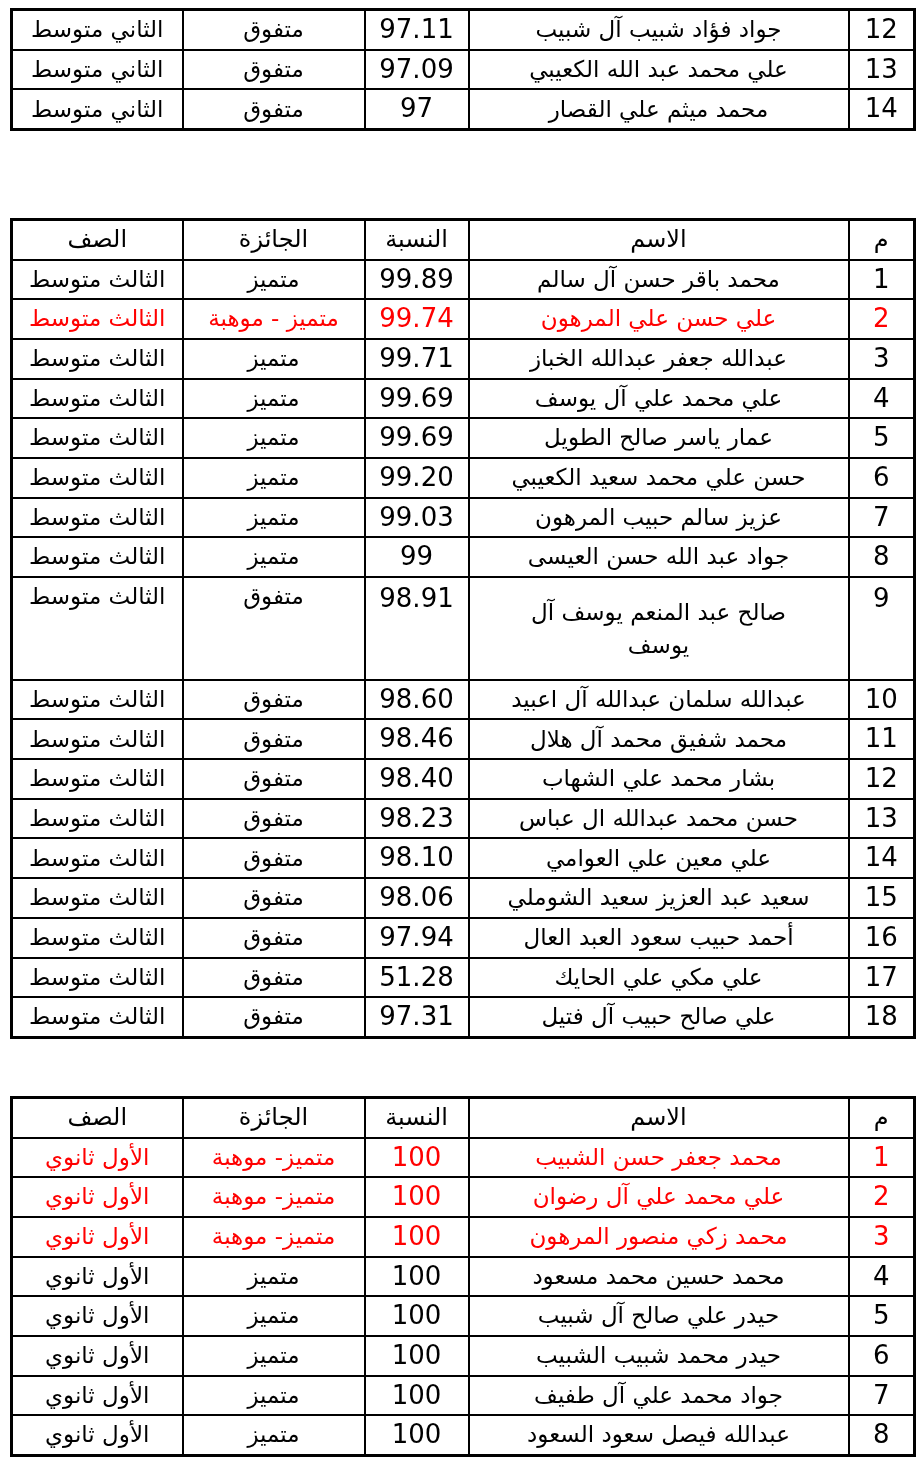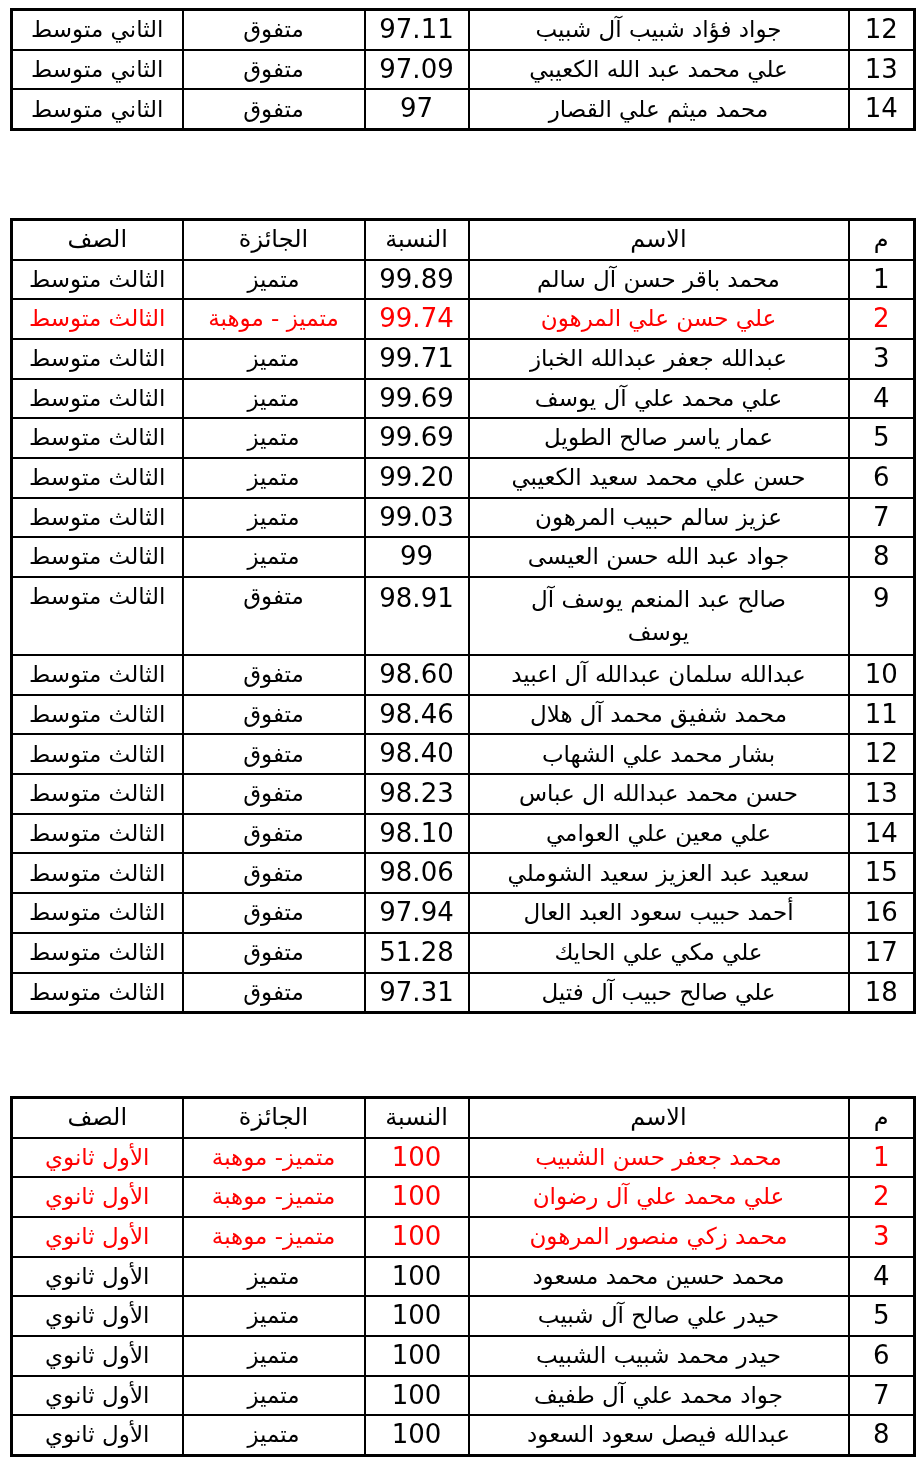--- a/index.html
+++ b/index.html
@@ -50,21 +50,21 @@
   td.c-name, td.c-award, td.c-grade { font-size: 23px; }
   tr.hl td { color: #ff0000; }
   tr.tall { height: 78px; }
   tr.tall td {
     vertical-align: top;
     padding-top: 2px;
   }
   .name-in { display: block; }
   tr.tall .name-in {
     max-width: 255px;
-    margin: 3px auto;
+    margin: 16px auto;
   }
 </style>
 </head>
 <body>
 
 <div class="page">
 
   <table class="t t1">
     <colgroup>
       <col style="width:66px">

